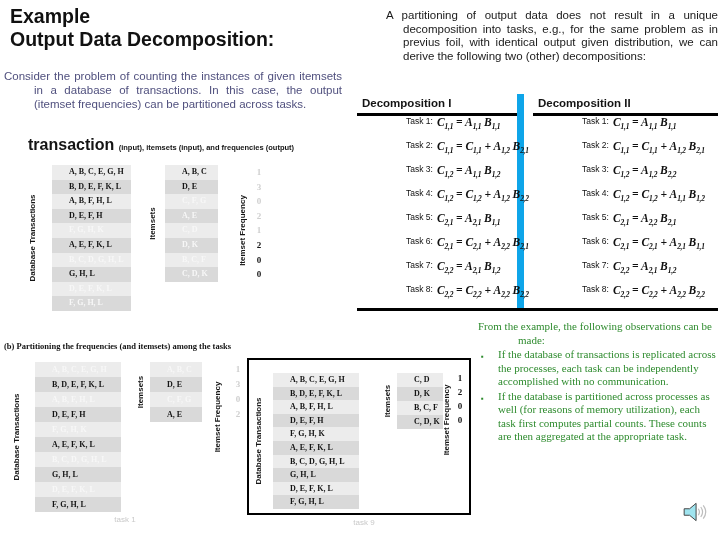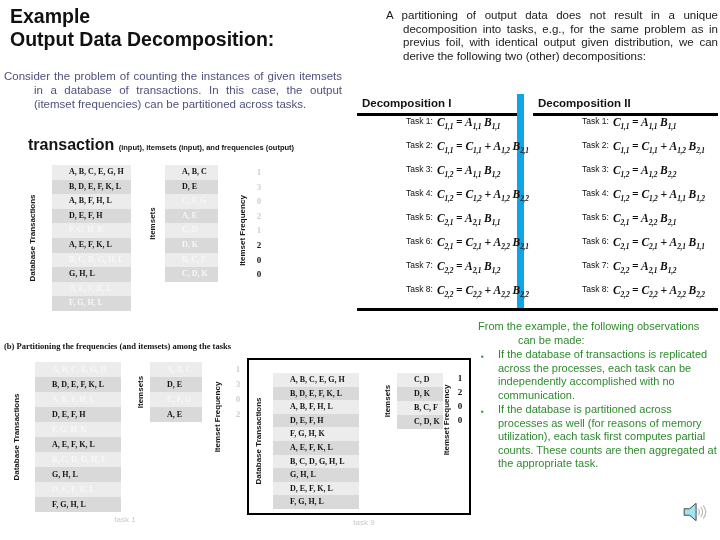--- a/index.html
+++ b/index.html
@@ -76,21 +76,21 @@
   #fig-b2 .t-table .frow{height:13.6px;line-height:13.6px;}
   #fig-b2 .i-table{left:148px;top:13px;width:46px;}
   #fig-b2 .i-table .frow{height:14px;line-height:14px;}
   #fig-b2 .fvals{left:204px;top:11px;width:14px;}
   #fig-b2 .fval{height:14px;line-height:14px;}
   #fig-b2 .t-label{left:5px;top:149px;width:136px;}
   #fig-b2 .i-label{left:134px;top:69px;width:56px;}
   #fig-b2 .f-label{left:193px;top:110px;width:100px;}
   #fig-b2 .g-caption{left:85px;top:158px;width:60px;}
   
-  .obs{position:absolute;left:478px;top:320px;width:240px;font-family:Liberation Sans, sans-serif;
+  .obs{position:absolute;left:478px;top:320px;width:240px;font-family:Liberation Serif, serif;
     font-size:11px;line-height:13.5px;color:var(--green);}
   .obs-intro{padding-left:40px;text-indent:-40px;box-sizing:border-box;}
   .obs-item{display:flex;margin-top:1px;}
   .obs-bullet{flex:none;width:20px;font-size:8px;padding-top:2px;padding-left:3px;box-sizing:border-box;}
   .obs-text{flex:1;}
   
   .speaker{position:absolute;left:682px;top:499px;width:26px;height:26px;cursor:pointer;}
 </style>
 </head>
 <body>

